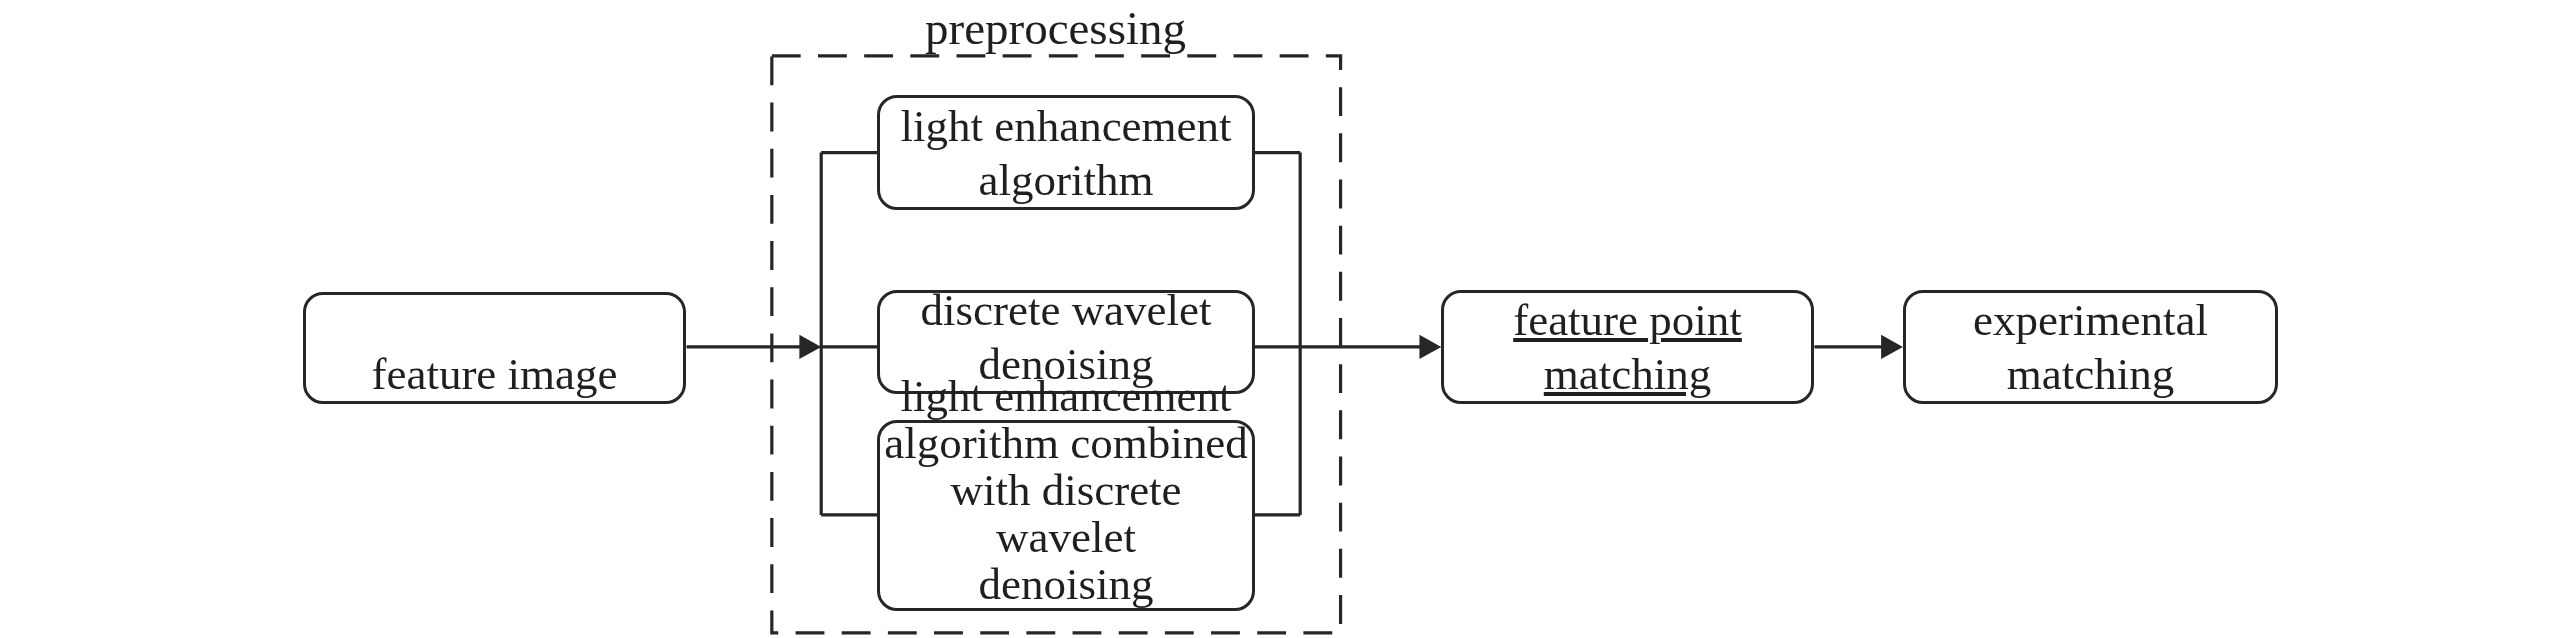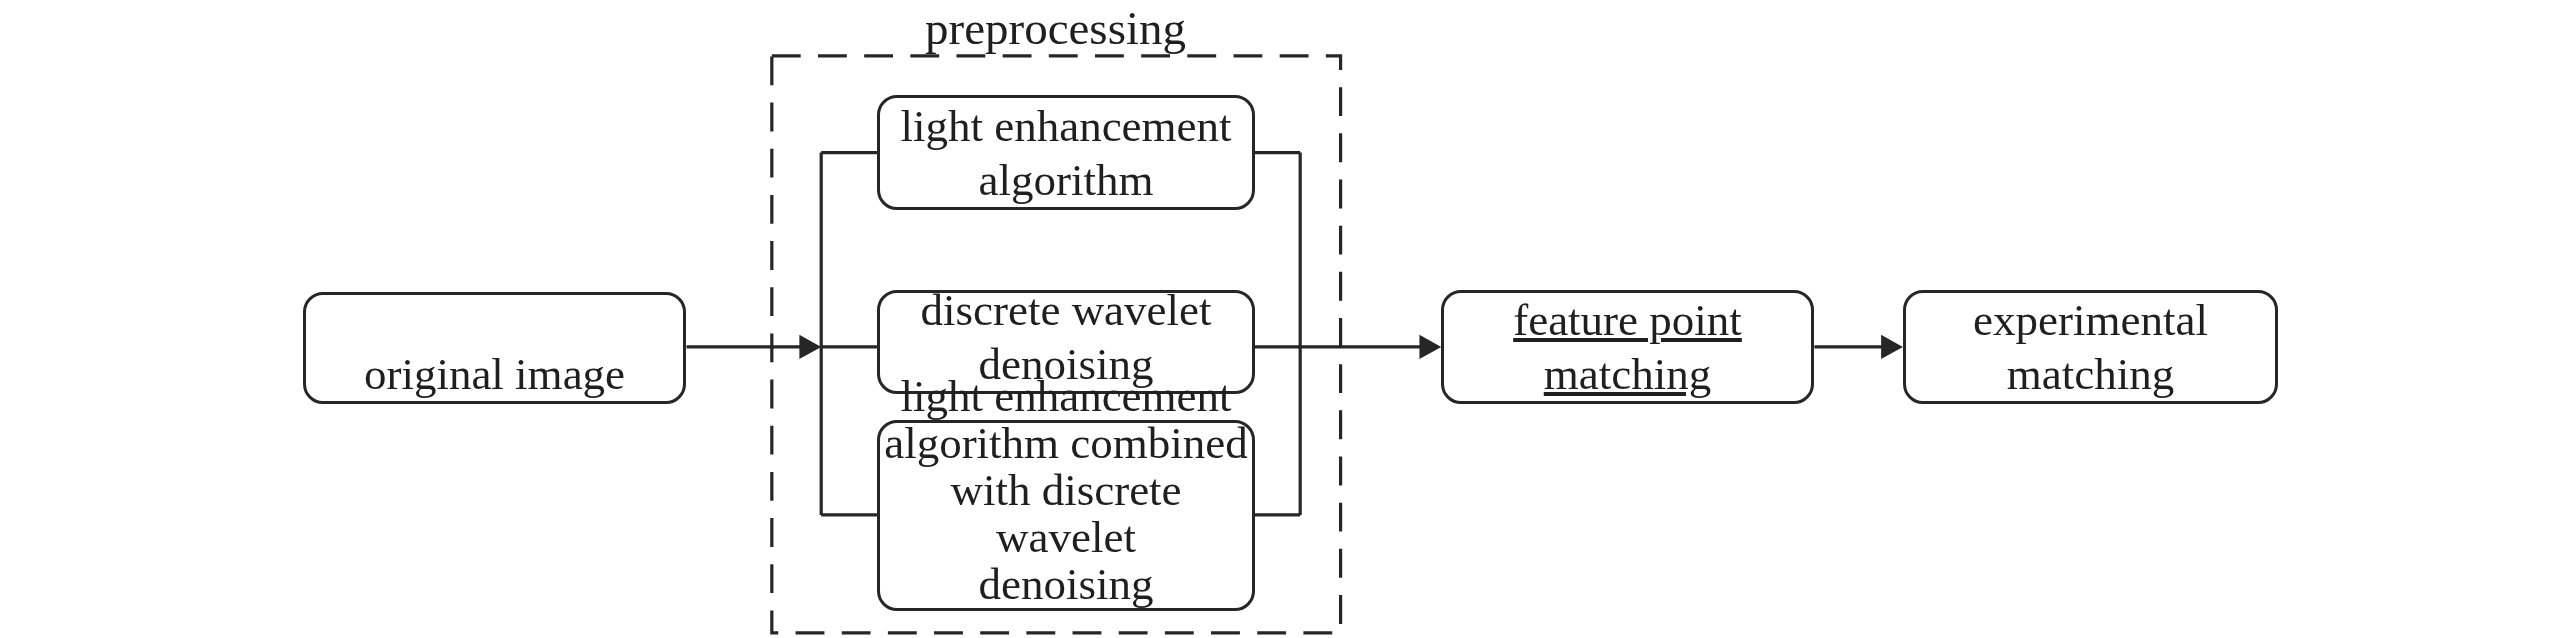--- a/index.html
+++ b/index.html
@@ -77,21 +77,21 @@
     <path d="M2027 541 H2217"></path>
     <polygon points="2247,541 2213,522 2213,560"></polygon>
 
     <path d="M2829 541 H2937"></path>
     <polygon points="2967,541 2933,522 2933,560"></polygon>
   </svg>
 
   <div class="diagram-title">preprocessing</div>
 
   <div class="node" style="left:303px;top:292px;width:383px;height:112px;">
-    <span class="node-label">original image</span>
+    <span class="node-label">feature image</span>
   </div>
 
   <div class="node" style="left:877px;top:95px;width:378px;height:115px;">
     <span class="node-label">light enhancement
 algorithm</span>
   </div>
 
   <div class="node" style="left:877px;top:290px;width:378px;height:104px;">
     <span class="node-label">discrete wavelet
 denoising</span>

